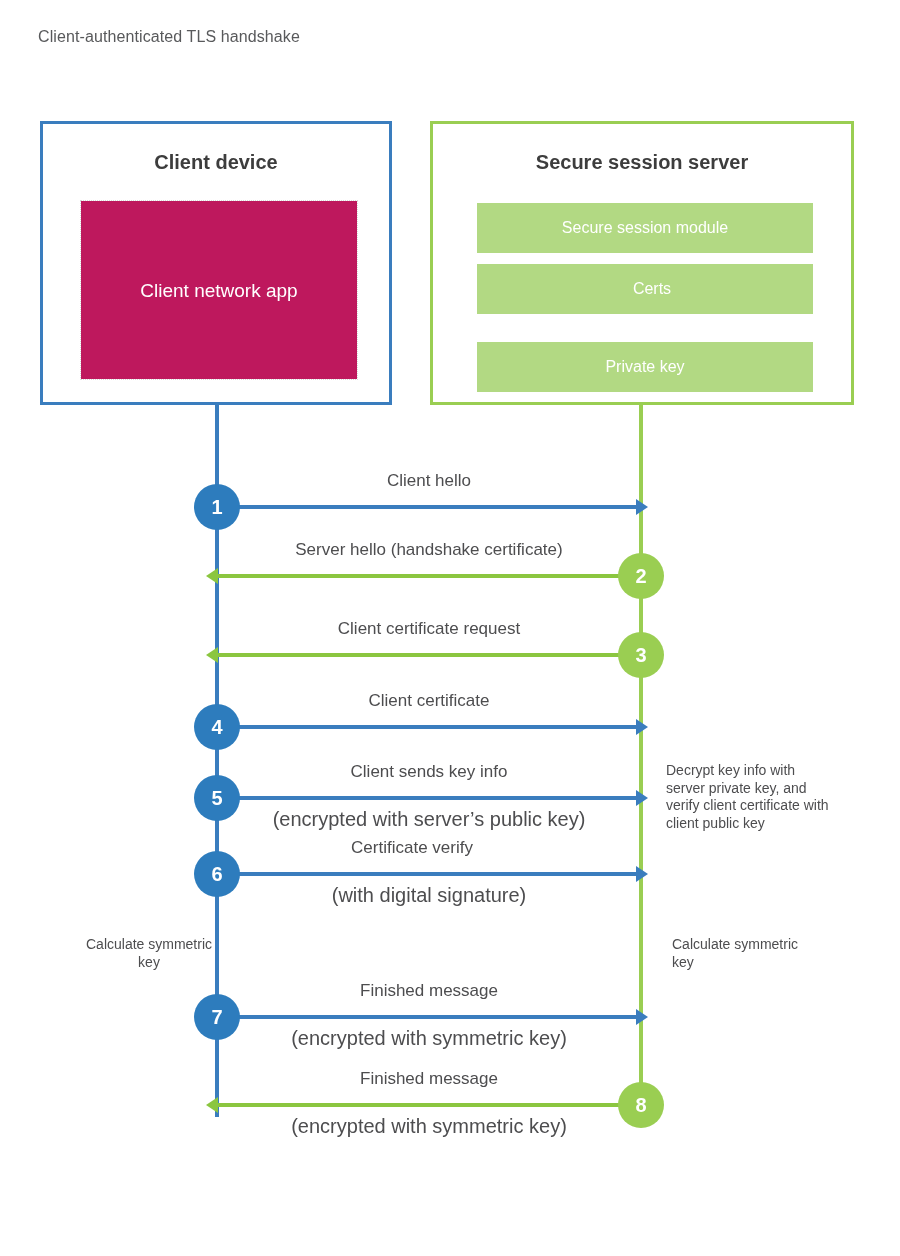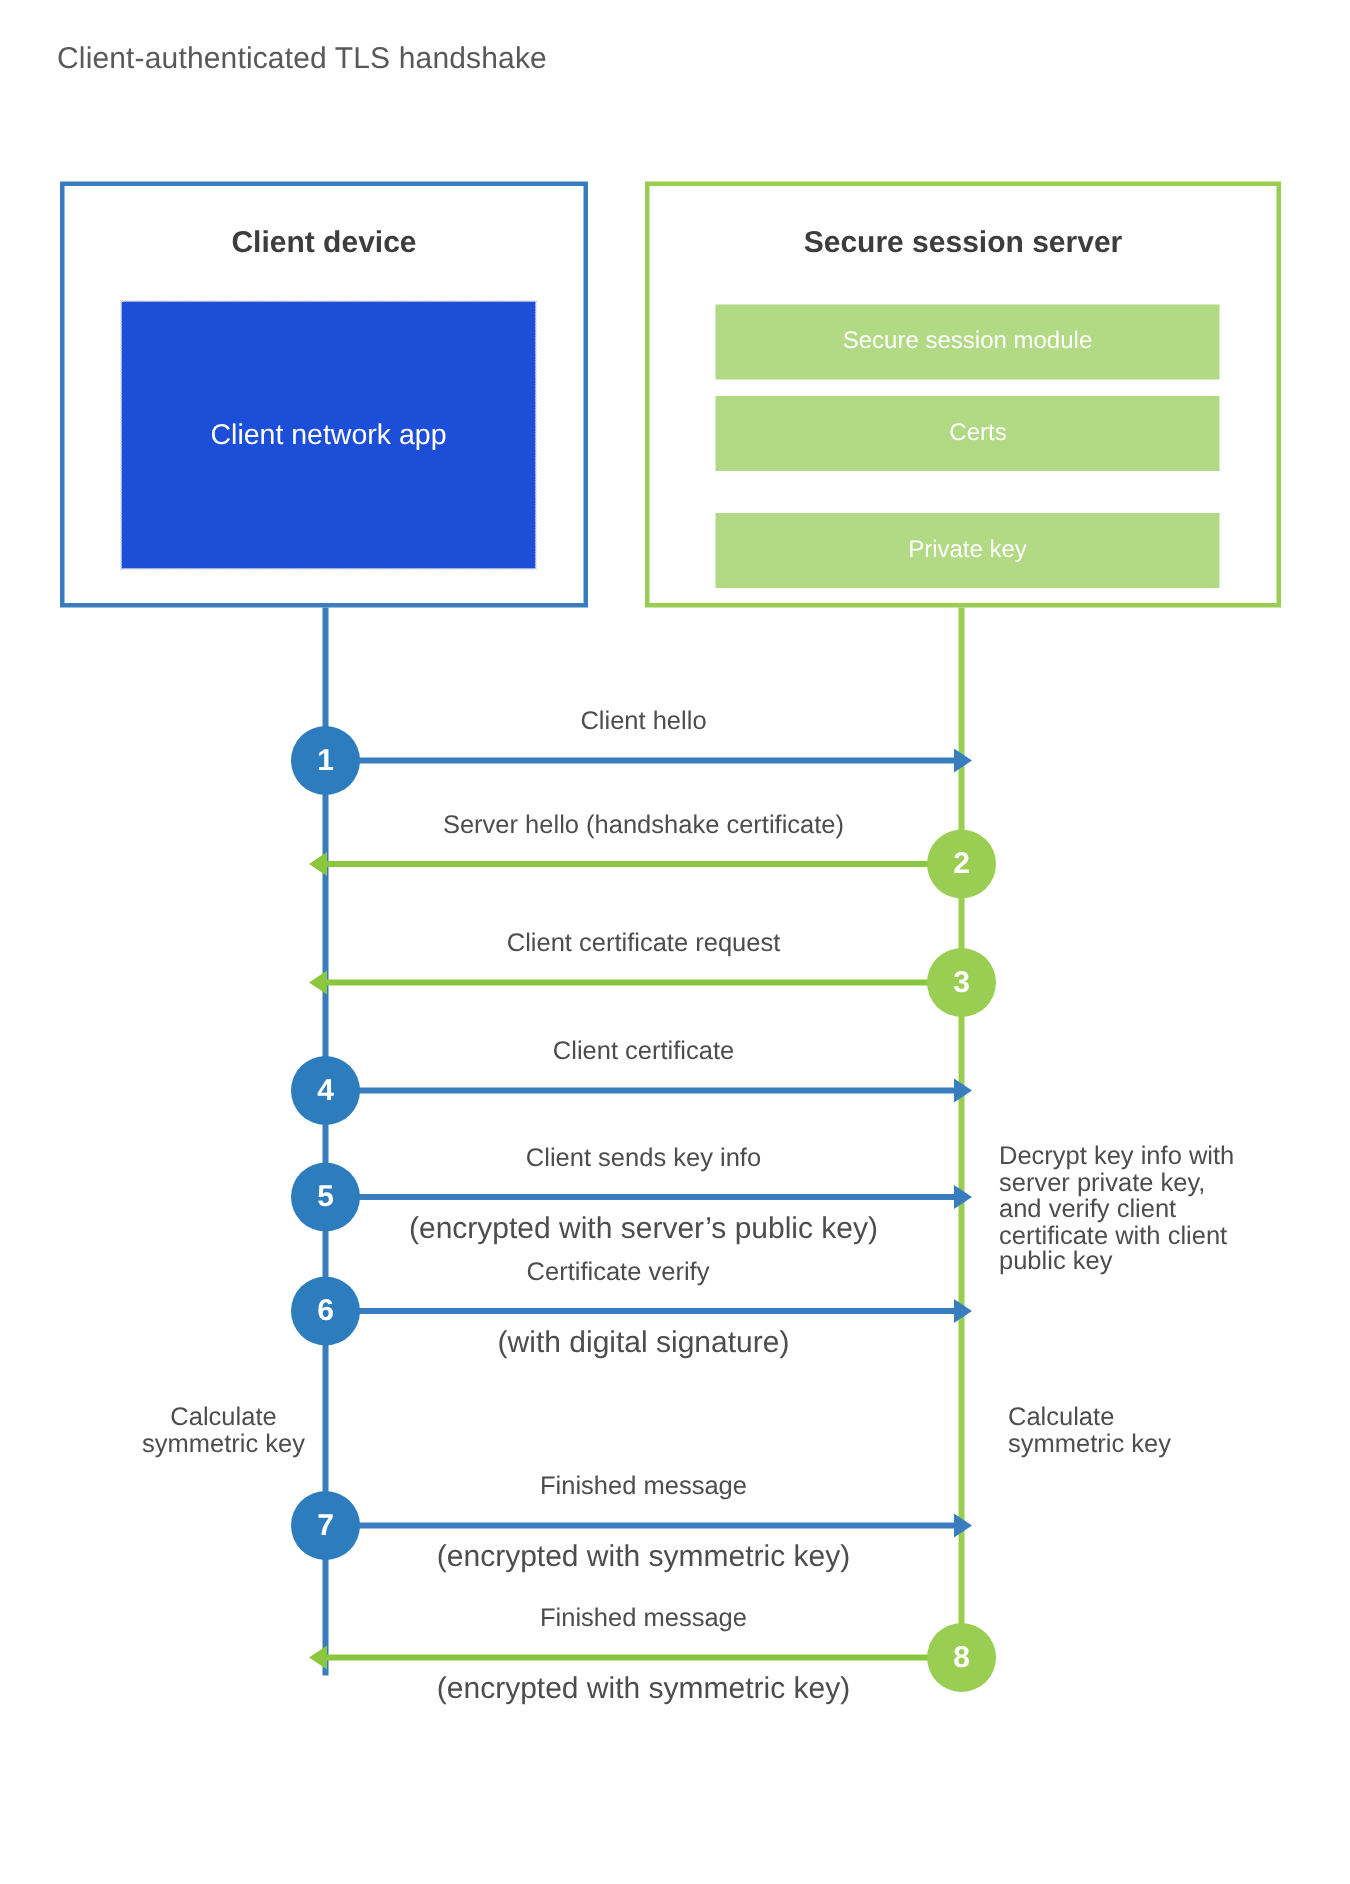--- a/index.html
+++ b/index.html
@@ -17,21 +17,21 @@
     height: 1256px;
     background: #ffffff;
     overflow: hidden;
   }
 
   
   .page-title {
     position: absolute;
     left: 38px;
     top: 28px;
-    font-size: 20px;
+    font-size: 16px;
     font-weight: 400;
     color: #58595b;
     letter-spacing: 0.1px;
     white-space: nowrap;
   }
 
   
   .party-box {
     position: absolute;
     background: #ffffff;
@@ -57,21 +57,21 @@
     color: #3d3d3d;
   }
 
   
   #client-app {
     position: absolute;
     left: 38px;
     top: 77px;
     width: 276px;
     height: 178px;
-    background: #1d4ed8;
+    background: #be185d;
     outline: 1px dotted #d9d9d9;
     display: flex;
     align-items: center;
     justify-content: center;
     text-align: center;
     color: #ffffff;
     font-size: 19px;
     line-height: 27px;
     font-weight: 400;
   }
@@ -166,21 +166,21 @@
     text-align: center;
     font-size: 20px;
     color: #4d4d4f;
     white-space: nowrap;
     line-height: 18px;
   }
 
   
   .side-note {
     position: absolute;
-    font-size: 17px;
+    font-size: 14px;
     line-height: 17.5px;
     color: #4d4d4f;
   }
   .side-note.left-side { text-align: center; }
   .side-note.right-side { text-align: left; }
 </style>
 </head>
 <body>
 
 <div id="canvas">

